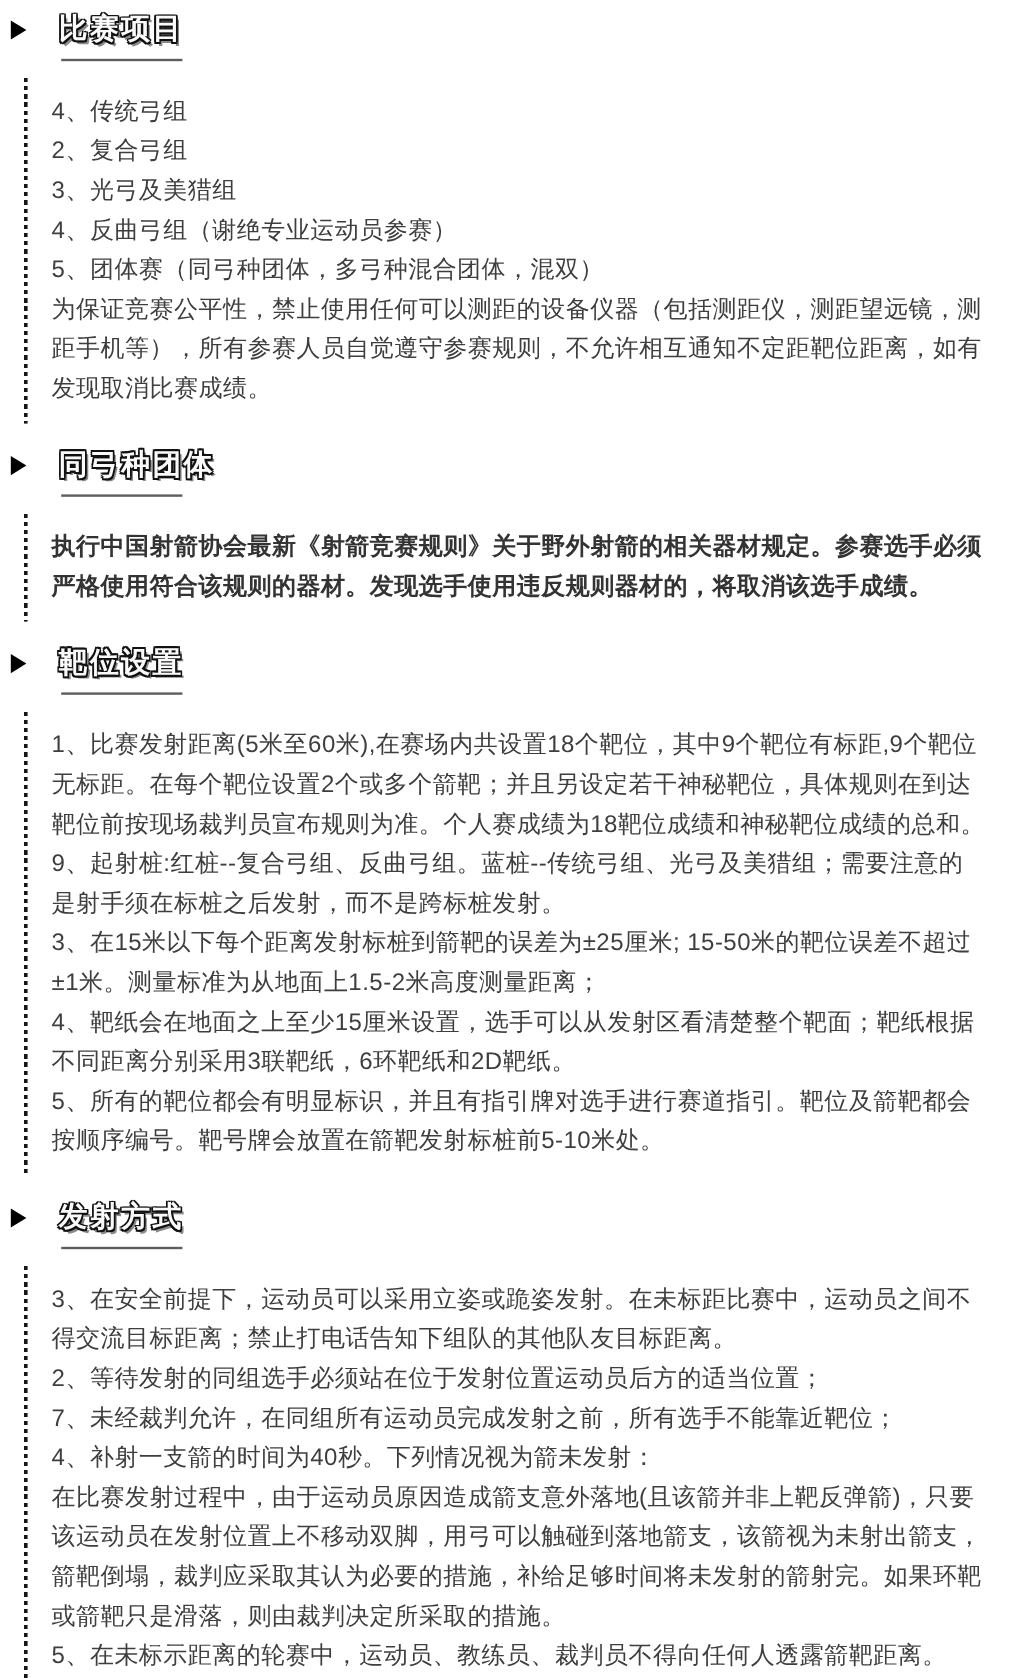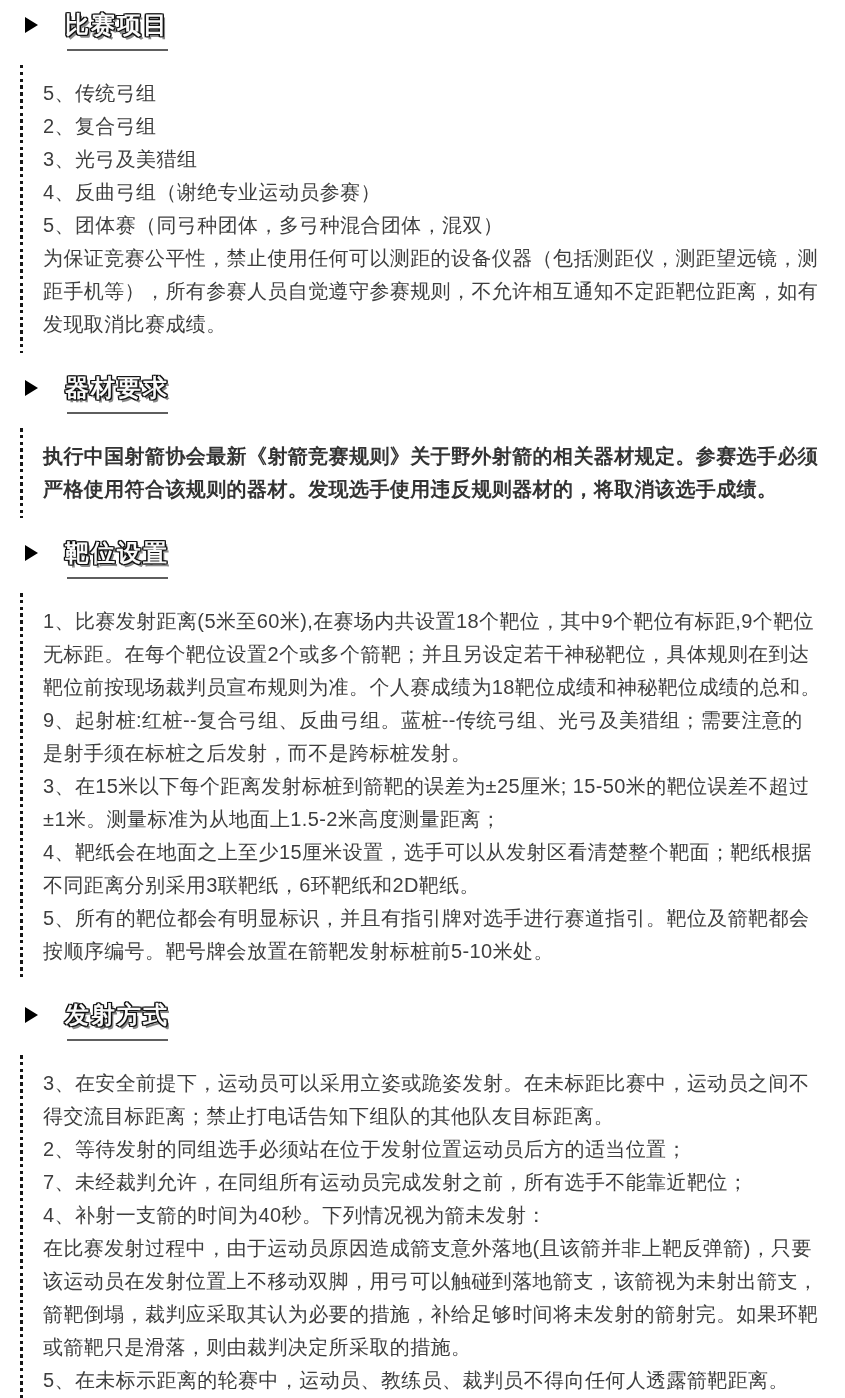--- a/index.html
+++ b/index.html
@@ -12,21 +12,21 @@
   }
   .page {
     width: 845px;
     padding-top: 10px;
     background: #ffffff;
   }
   
   .sec-header {
     display: flex;
     align-items: flex-start;
-    padding-left: 25px;
+    padding-left: 9px;
   }
   .tri {
     width: 0; height: 0;
     border-left: 13px solid #000000;
     border-top: 8.5px solid transparent;
     border-bottom: 8.5px solid transparent;
     margin-top: 7px;
     margin-right: 27px;
     flex: 0 0 auto;
   }
@@ -94,34 +94,34 @@
   <section>
     <div class="sec-header">
       <span class="tri"></span>
       <div class="title-box">
         <h2 class="sec-title">比赛项目</h2>
         <div class="underline"></div>
       </div>
     </div>
     <div class="sec-body">
       <div class="dotted"></div>
-      <p class="para">5、传统弓组</p>
+      <p class="para">4、传统弓组</p>
       <p class="para">2、复合弓组</p>
       <p class="para">3、光弓及美猎组</p>
       <p class="para">4、反曲弓组（谢绝专业运动员参赛）</p>
       <p class="para">5、团体赛（同弓种团体，多弓种混合团体，混双）</p>
       <p class="para">为保证竞赛公平性，禁止使用任何可以测距的设备仪器（包括测距仪，测距望远镜，测距手机等），所有参赛人员自觉遵守参赛规则，不允许相互通知不定距靶位距离，如有发现取消比赛成绩。</p>
     </div>
   </section>
 
   <section>
     <div class="sec-header">
       <span class="tri"></span>
       <div class="title-box">
-        <h2 class="sec-title">器材要求</h2>
+        <h2 class="sec-title">同弓种团体</h2>
         <div class="underline"></div>
       </div>
     </div>
     <div class="sec-body bold-body">
       <div class="dotted"></div>
       <p class="para">执行中国射箭协会最新《射箭竞赛规则》关于野外射箭的相关器材规定。参赛选手必须严格使用符合该规则的器材。发现选手使用违反规则器材的，将取消该选手成绩。</p>
     </div>
   </section>
 
   <section>

